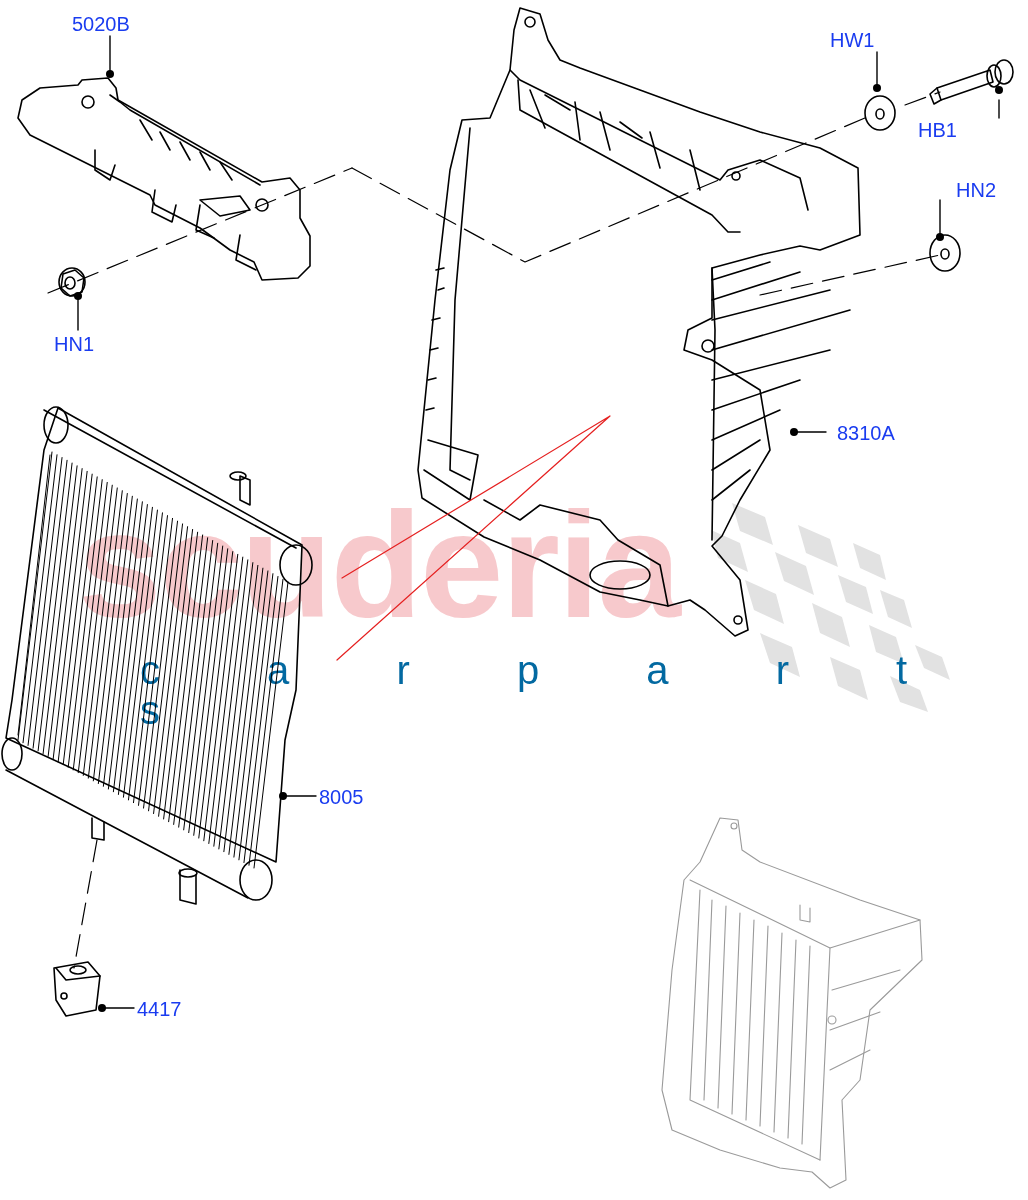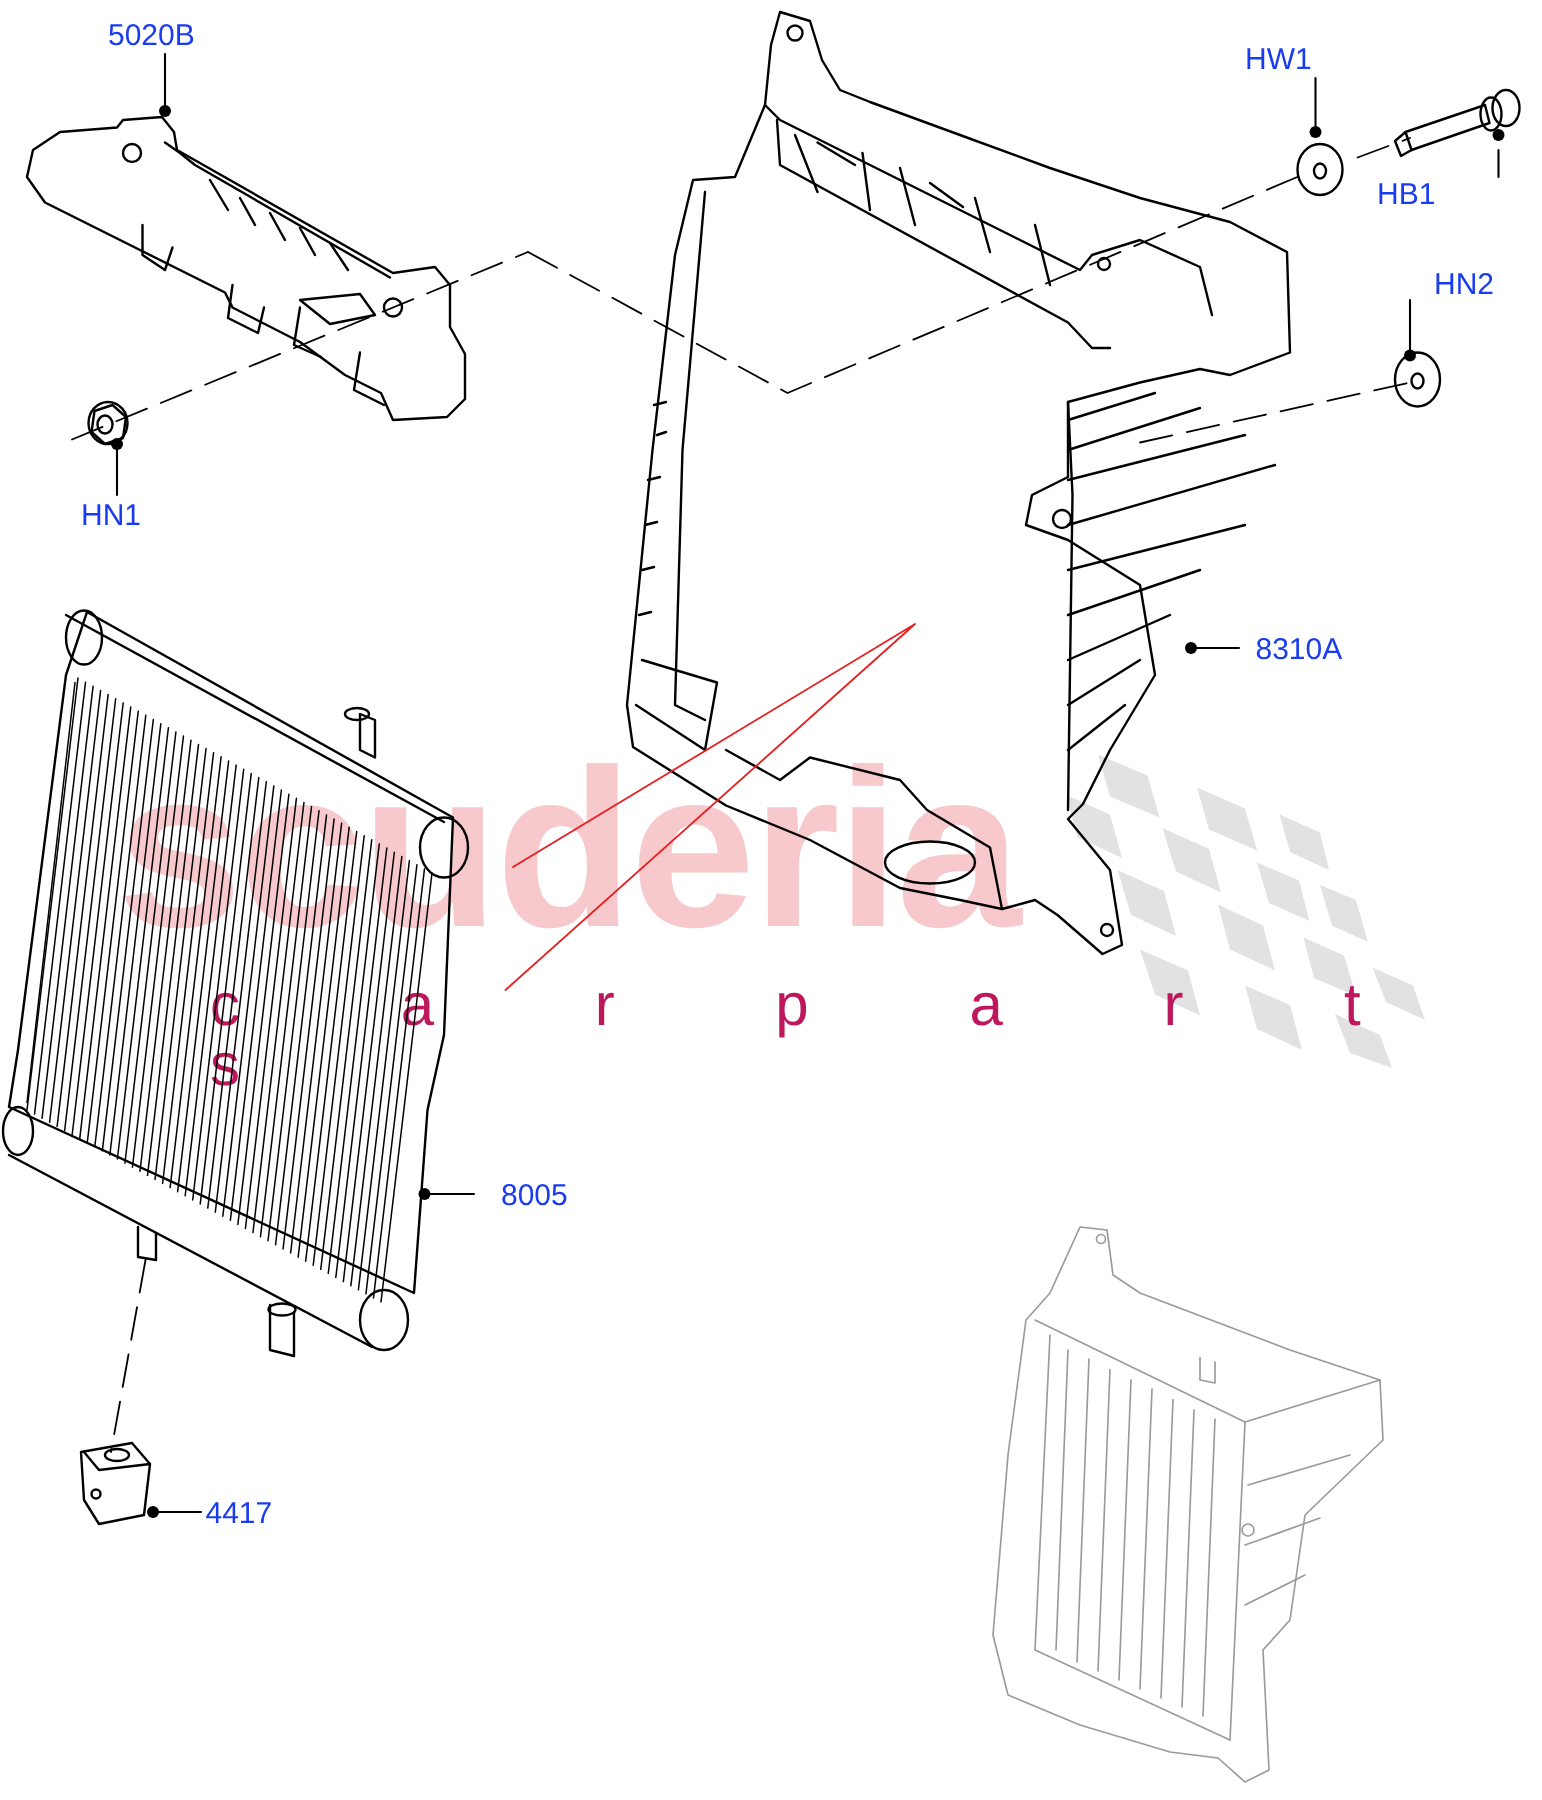--- a/index.html
+++ b/index.html
@@ -4,21 +4,21 @@
 <style>
   html, body { margin: 0; padding: 0; background: #ffffff; }
   body { width: 1028px; height: 1200px; position: relative; overflow: hidden;
          font-family: "Liberation Sans", sans-serif; }
   #stage { position: absolute; left: 0; top: 0; width: 1028px; height: 1200px; }
   .callout { position: absolute; font-family: "Liberation Sans", sans-serif;
              font-size: 20px; color: #1a3cf0; line-height: 1; white-space: nowrap; }
   .wm-main { position: absolute; left: 78px; top: 490px; font-family: "Liberation Sans", sans-serif;
              font-weight: bold; font-size: 150px; color: #f7c9cc; letter-spacing: -2px; line-height: 1; }
   .wm-sub { position: absolute; left: 140px; top: 650px; font-family: "Liberation Sans", sans-serif;
-            font-size: 40px; color: #be185d; letter-spacing: 48px; line-height: 1; }
+            font-size: 40px; color: #0369a1; letter-spacing: 48px; line-height: 1; }
 </style>
 </head>
 <body>
 
 <div id="stage">
 
   <svg width="1028" height="1200" style="position:absolute;left:0;top:0">
     <g fill="#e2e2e2">
       <polygon points="732,503 765,517 773,545 740,531"></polygon>
       <polygon points="798,525 830,539 838,567 806,553"></polygon>
@@ -212,15 +212,15 @@
       <path d="M800,905 L800,920 L810,922 L810,908"></path>
     </g>
   </svg>
 
   <div class="callout" style="left:72px;top:14px">5020B</div>
   <div class="callout" style="left:54px;top:334px">HN1</div>
   <div class="callout" style="left:830px;top:30px">HW1</div>
   <div class="callout" style="left:918px;top:120px">HB1</div>
   <div class="callout" style="left:956px;top:180px">HN2</div>
   <div class="callout" style="left:837px;top:423px">8310A</div>
-  <div class="callout" style="left:334px;top:787px">8005</div>
+  <div class="callout" style="left:319px;top:787px">8005</div>
   <div class="callout" style="left:137px;top:999px">4417</div>
 </div>
 
 </body></html>

